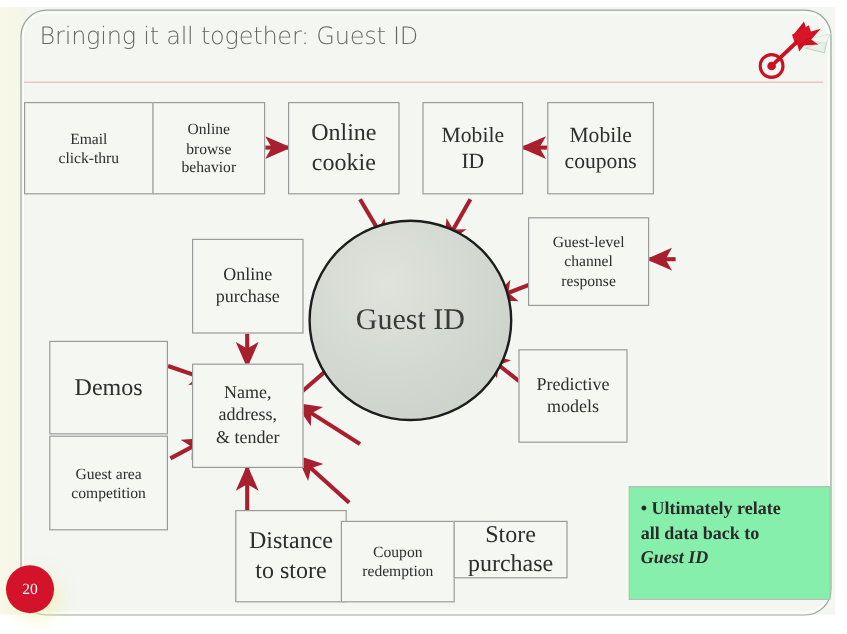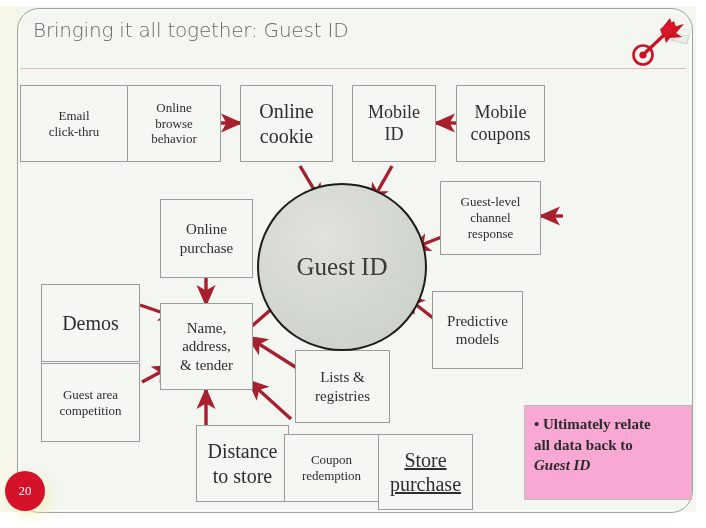--- a/index.html
+++ b/index.html
@@ -144,21 +144,21 @@
     color: #3a3a3a;
   }
 
   
   .callout {
     position: absolute;
     left: 524px; top: 405px;
     width: 168px; height: 95px;
     box-sizing: border-box;
     border: 1px solid #b9bdb6;
-    background: #f9a8d4;
+    background: #86efac;
     padding: 8px 6px 6px 9px;
     font-size: 15px;
     color: #2b2b2b;
     line-height: 1.38;
     font-weight: bold;
   }
   .callout .ital { font-style: italic; }
 
   
   .arrows {
@@ -280,31 +280,27 @@
   <div class="node n-sm" style="left:41px;  top:363px; width:99px;  height:79px;">
     <span style="white-space:pre-line">Guest area
 competition</span>
   </div>
 
   <div class="node n-xl" style="left:160px; top:425px; width:93px;  height:77px;margin-left:36px;">
     <span style="white-space:pre-line">Distance
 to store</span>
   </div>
 
-  <div class="node n-md" style="left:295px; top:350px; width:95px;  height:73px;">
-    <span style="white-space:pre-line">Lists &amp;
-registries</span>
-  </div>
 
   <div class="node n-sm" style="left:284px; top:434px; width:95px;  height:68px;">
     <span style="white-space:pre-line">Coupon
 redemption</span>
   </div>
 
-  <div class="node n-xl" style="left:378px; top:434px; width:95px;  height:76px;text-decoration:underline;">
+  <div class="node n-xl" style="left:378px; top:434px; width:95px;  height:48px;">
     <span style="white-space:pre-line">Store
 purchase</span>
   </div>
 
   <div class="node n-md" style="left:432px; top:291px; width:91px;  height:78px;">
     <span style="white-space:pre-line">Predictive
 models</span>
   </div>
 
   <div class="hub">

